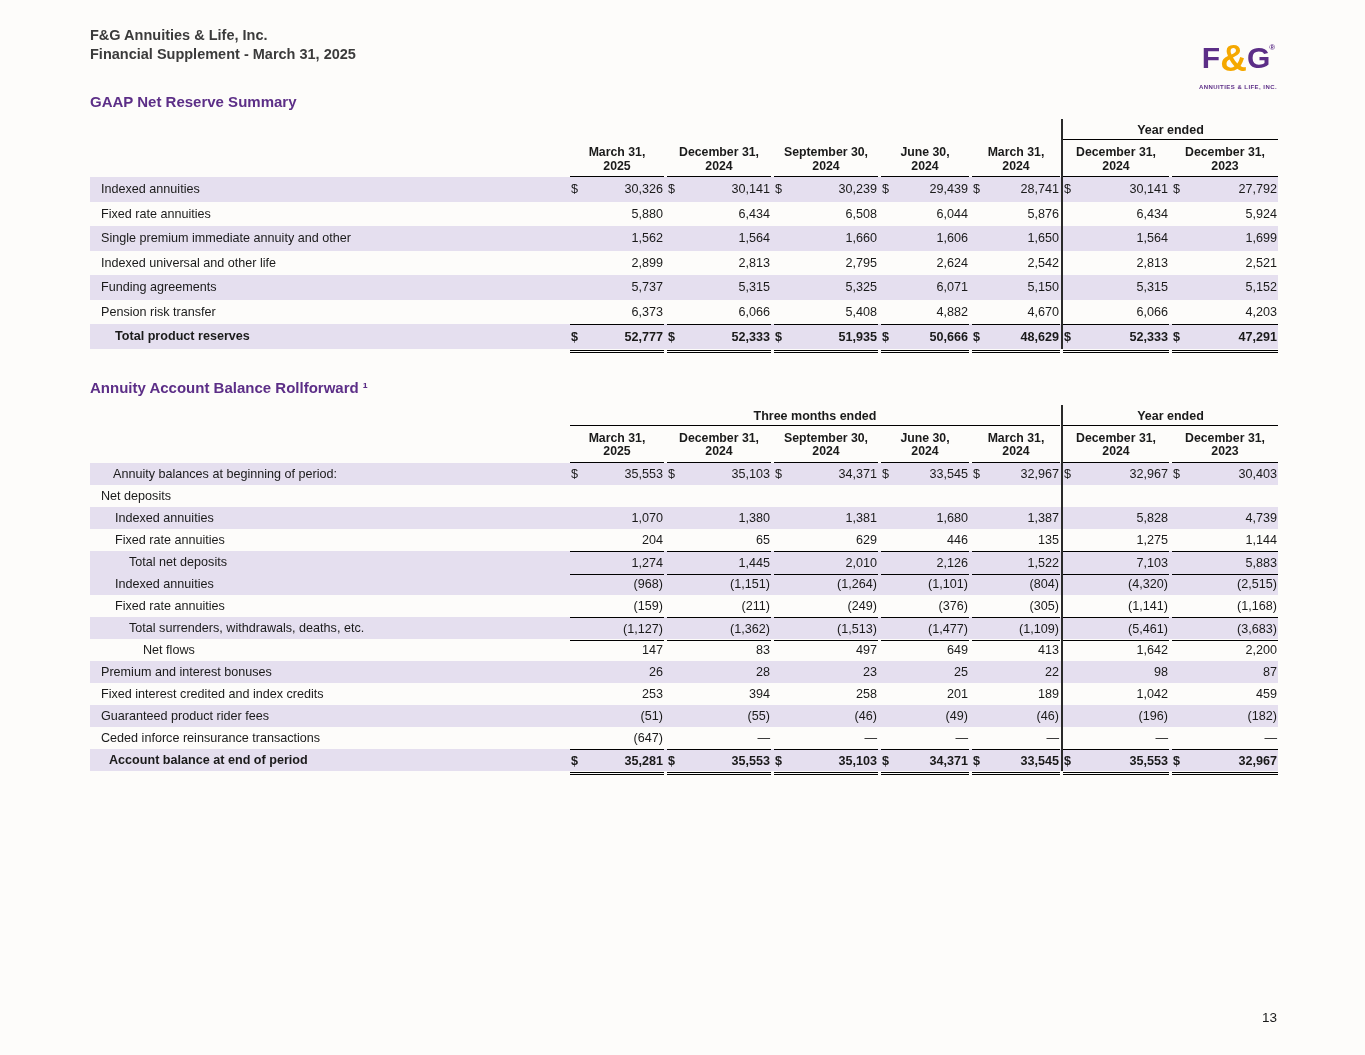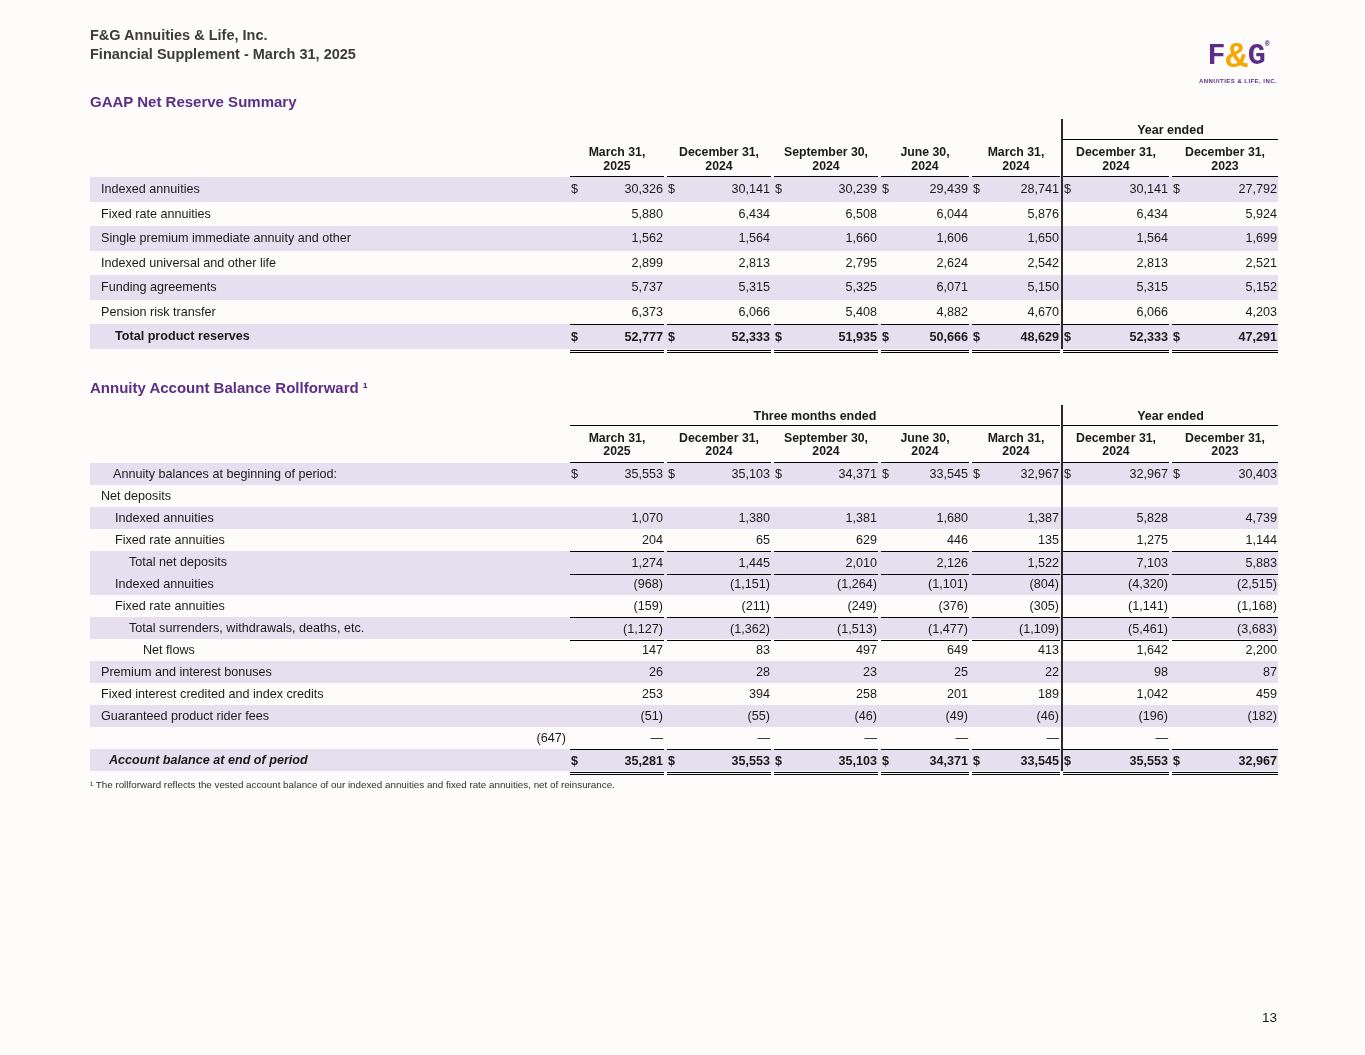--- a/index.html
+++ b/index.html
@@ -17,21 +17,21 @@
   .page {
     position: relative;
     width: 1365px; height: 1055px;
     padding: 26px 87px 0 90px;
     overflow: hidden;
   }
   
   .doc-header { position: relative; }
   .company-line { font-size: 14.5px; font-weight: bold; color: #3b3b3b; line-height: 19px; }
   .logo { position: absolute; top: 0; right: -4px; width: 88px; text-align: center; line-height: 1; }
-  .logo-letters { font-weight: bold; font-size: 30px; letter-spacing: -1px; line-height: 36px; font-family: Liberation Mono, monospace; }
+  .logo-letters { font-weight: bold; font-size: 30px; letter-spacing: -1px; line-height: 44px; }
   .logo-f, .logo-g { color: var(--purple); }
   .logo-amp { color: var(--gold); font-size: 37px; vertical-align: -3px; padding: 0 1px; }
   .logo-reg { font-size: 8px; color: var(--purple); vertical-align: 18px; }
   .logo-caption { font-size: 6px; font-weight: bold; color: var(--purple); letter-spacing: 0.45px; margin-top: 3px; white-space: nowrap; }
   
   .section-title { font-size: 15px; font-weight: bold; color: var(--purple); }
   #title-1 { margin-top: 29px; }
   #title-2 { margin-top: 30px; }
   .fintable { position: relative; width: 1188px; margin-top: 9px; }
   
@@ -697,20 +697,21 @@
         <div class="grp">
           <div class="ds"></div>
           <div class="val">(196)</div>
         </div>
         <div class="grp">
           <div class="ds"></div>
           <div class="val">(182)</div>
         </div>
       </div>
       <div class="trow brow">
+        <div class="lbl" style="padding-left: 0px;">Ceded inforce reinsurance transactions</div>
         <div class="grp">
           <div class="ds"></div>
           <div class="val">(647)</div>
         </div>
         <div class="grp">
           <div class="ds"></div>
           <div class="val">—</div>
         </div>
         <div class="grp">
           <div class="ds"></div>
@@ -727,21 +728,21 @@
         <div class="grp">
           <div class="ds"></div>
           <div class="val">—</div>
         </div>
         <div class="grp">
           <div class="ds"></div>
           <div class="val">—</div>
         </div>
       </div>
       <div class="trow brow stripe bold">
-        <div class="lbl" style="padding-left: 8px; font-style: italic;">Account balance at end of period</div>
+        <div class="lbl" style="padding-left: 8px;">Account balance at end of period</div>
         <div class="grp rule-total">
           <div class="ds">$</div>
           <div class="val">35,281</div>
         </div>
         <div class="grp rule-total">
           <div class="ds">$</div>
           <div class="val">35,553</div>
         </div>
         <div class="grp rule-total">
           <div class="ds">$</div>
@@ -760,17 +761,16 @@
           <div class="val">35,553</div>
         </div>
         <div class="grp rule-total">
           <div class="ds">$</div>
           <div class="val">32,967</div>
         </div>
       </div>
       <div class="vline"></div>
     </div>
 
-  <div class="footnote">¹ The rollforward reflects the vested account balance of our indexed annuities and fixed rate annuities, net of reinsurance.</div>
 
   <div class="page-number">13</div>
 
 </div>
 
 </body></html>

